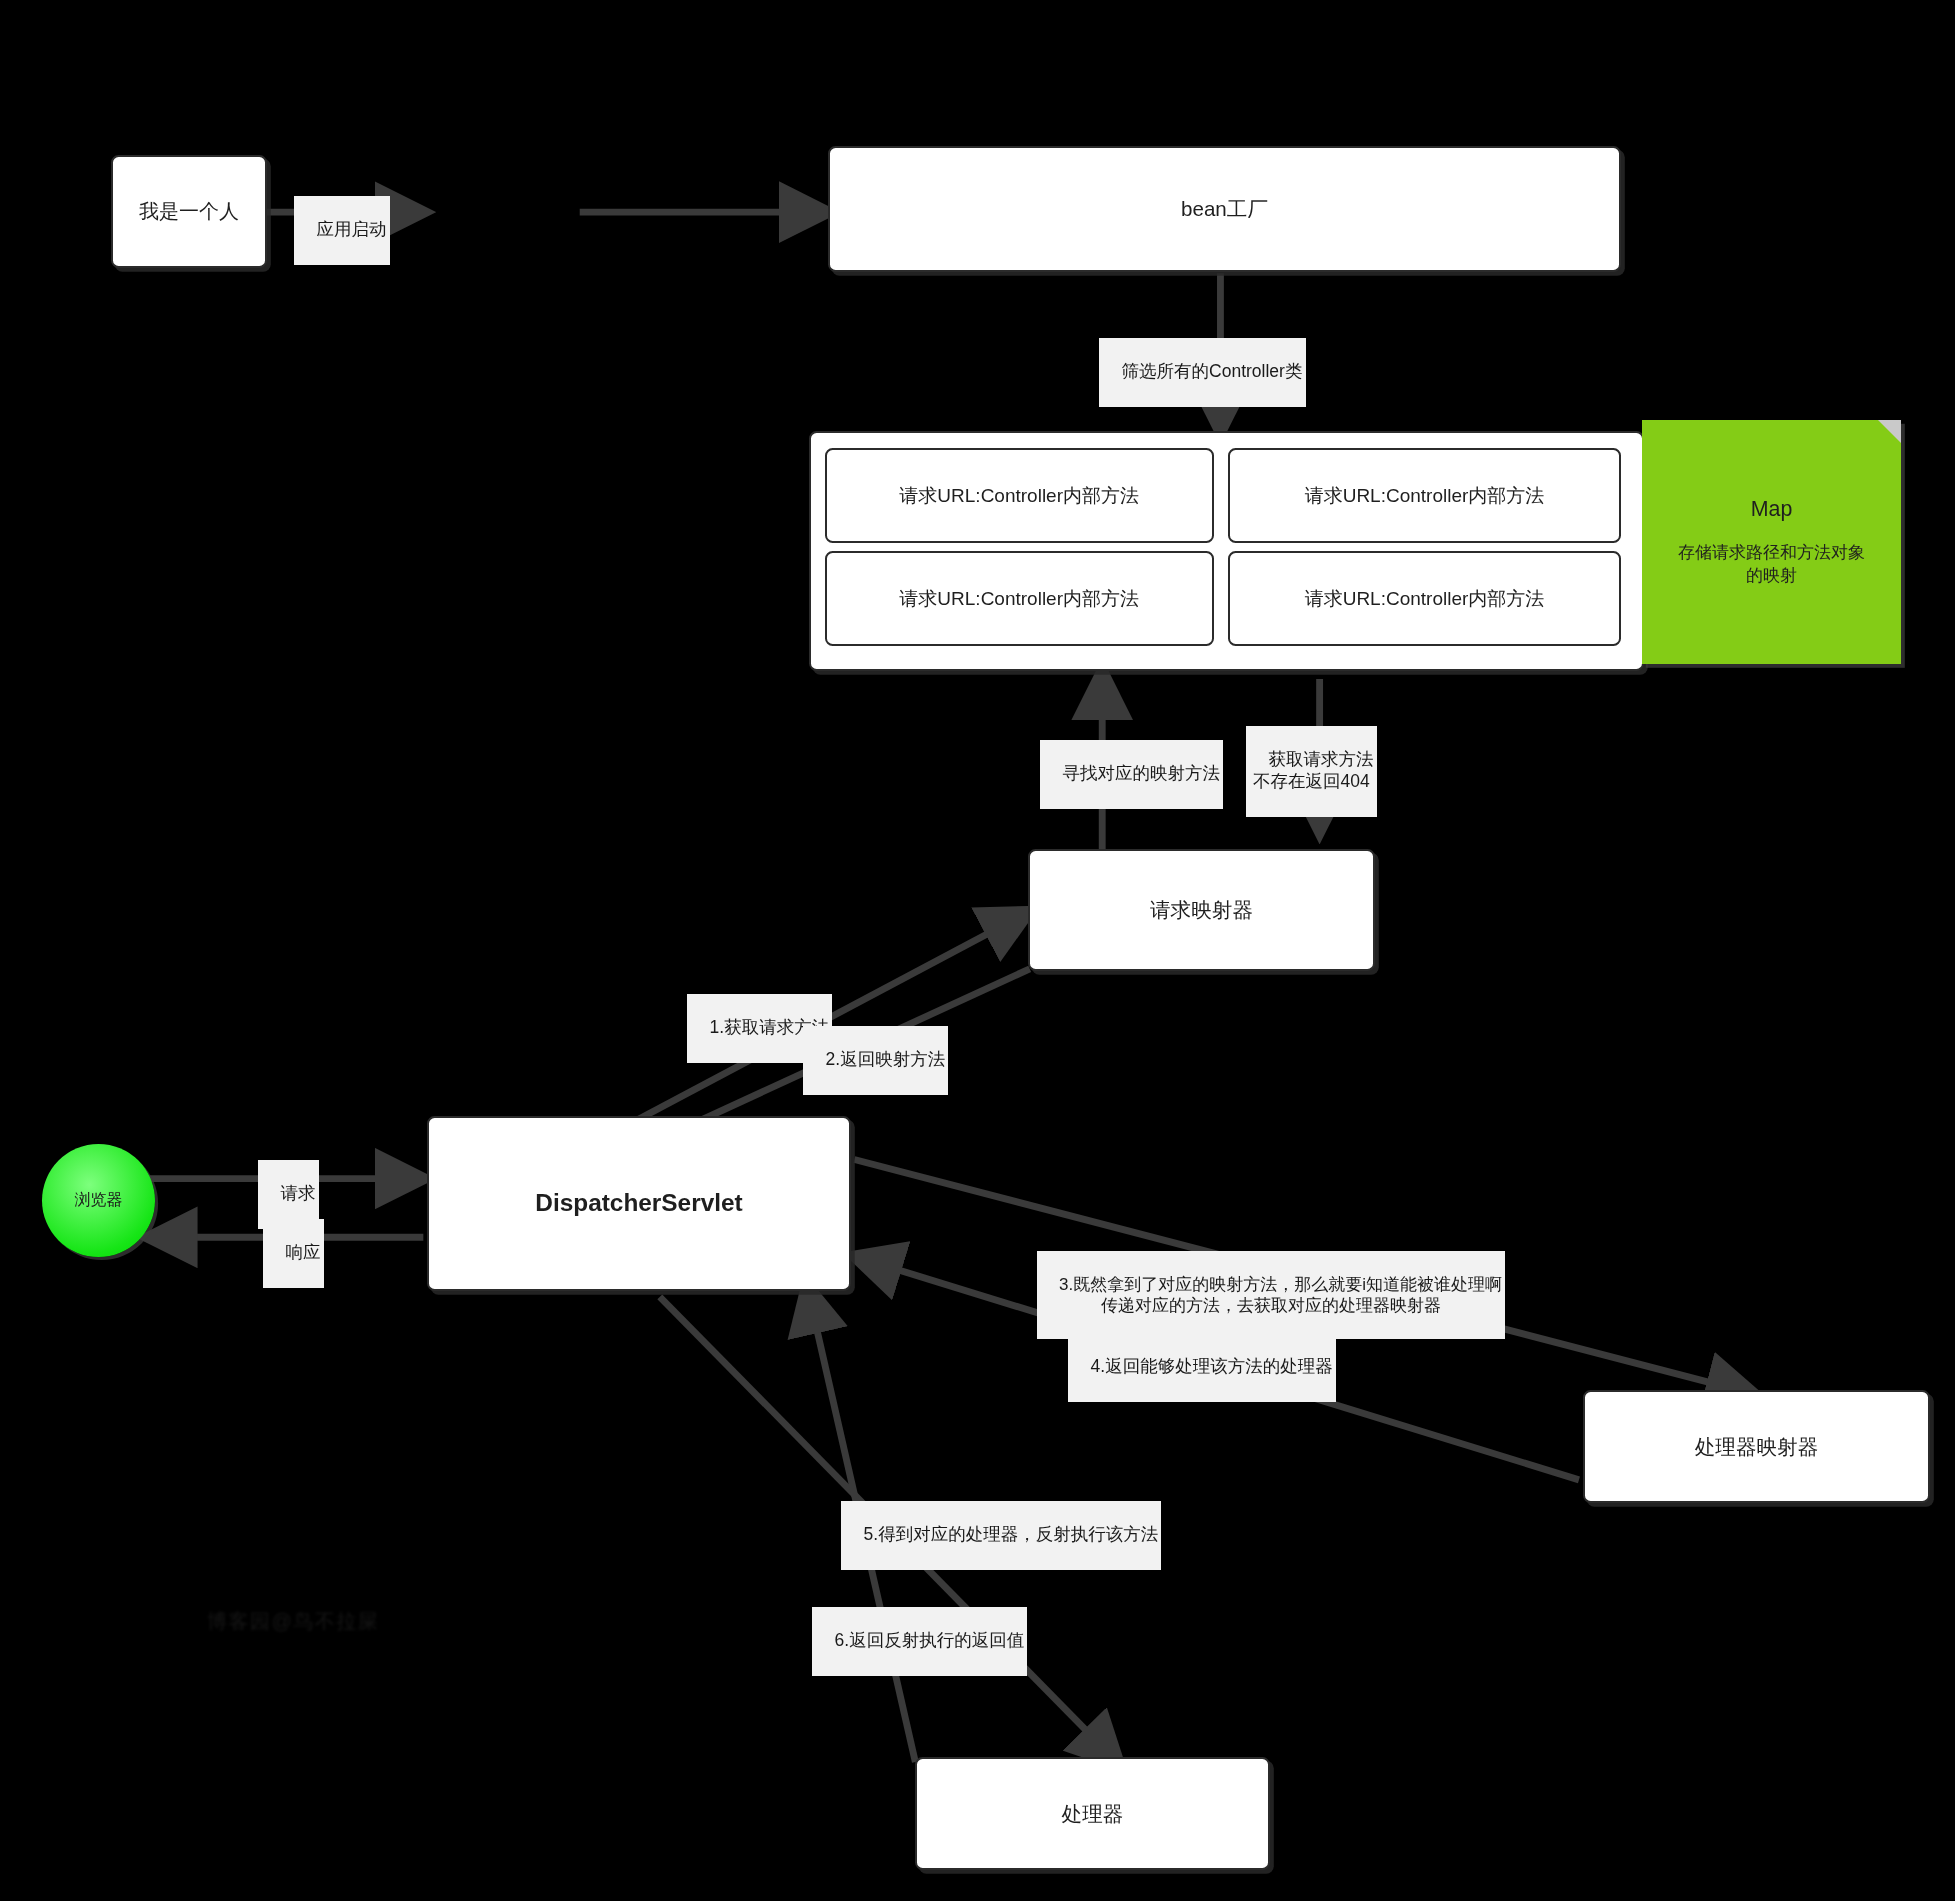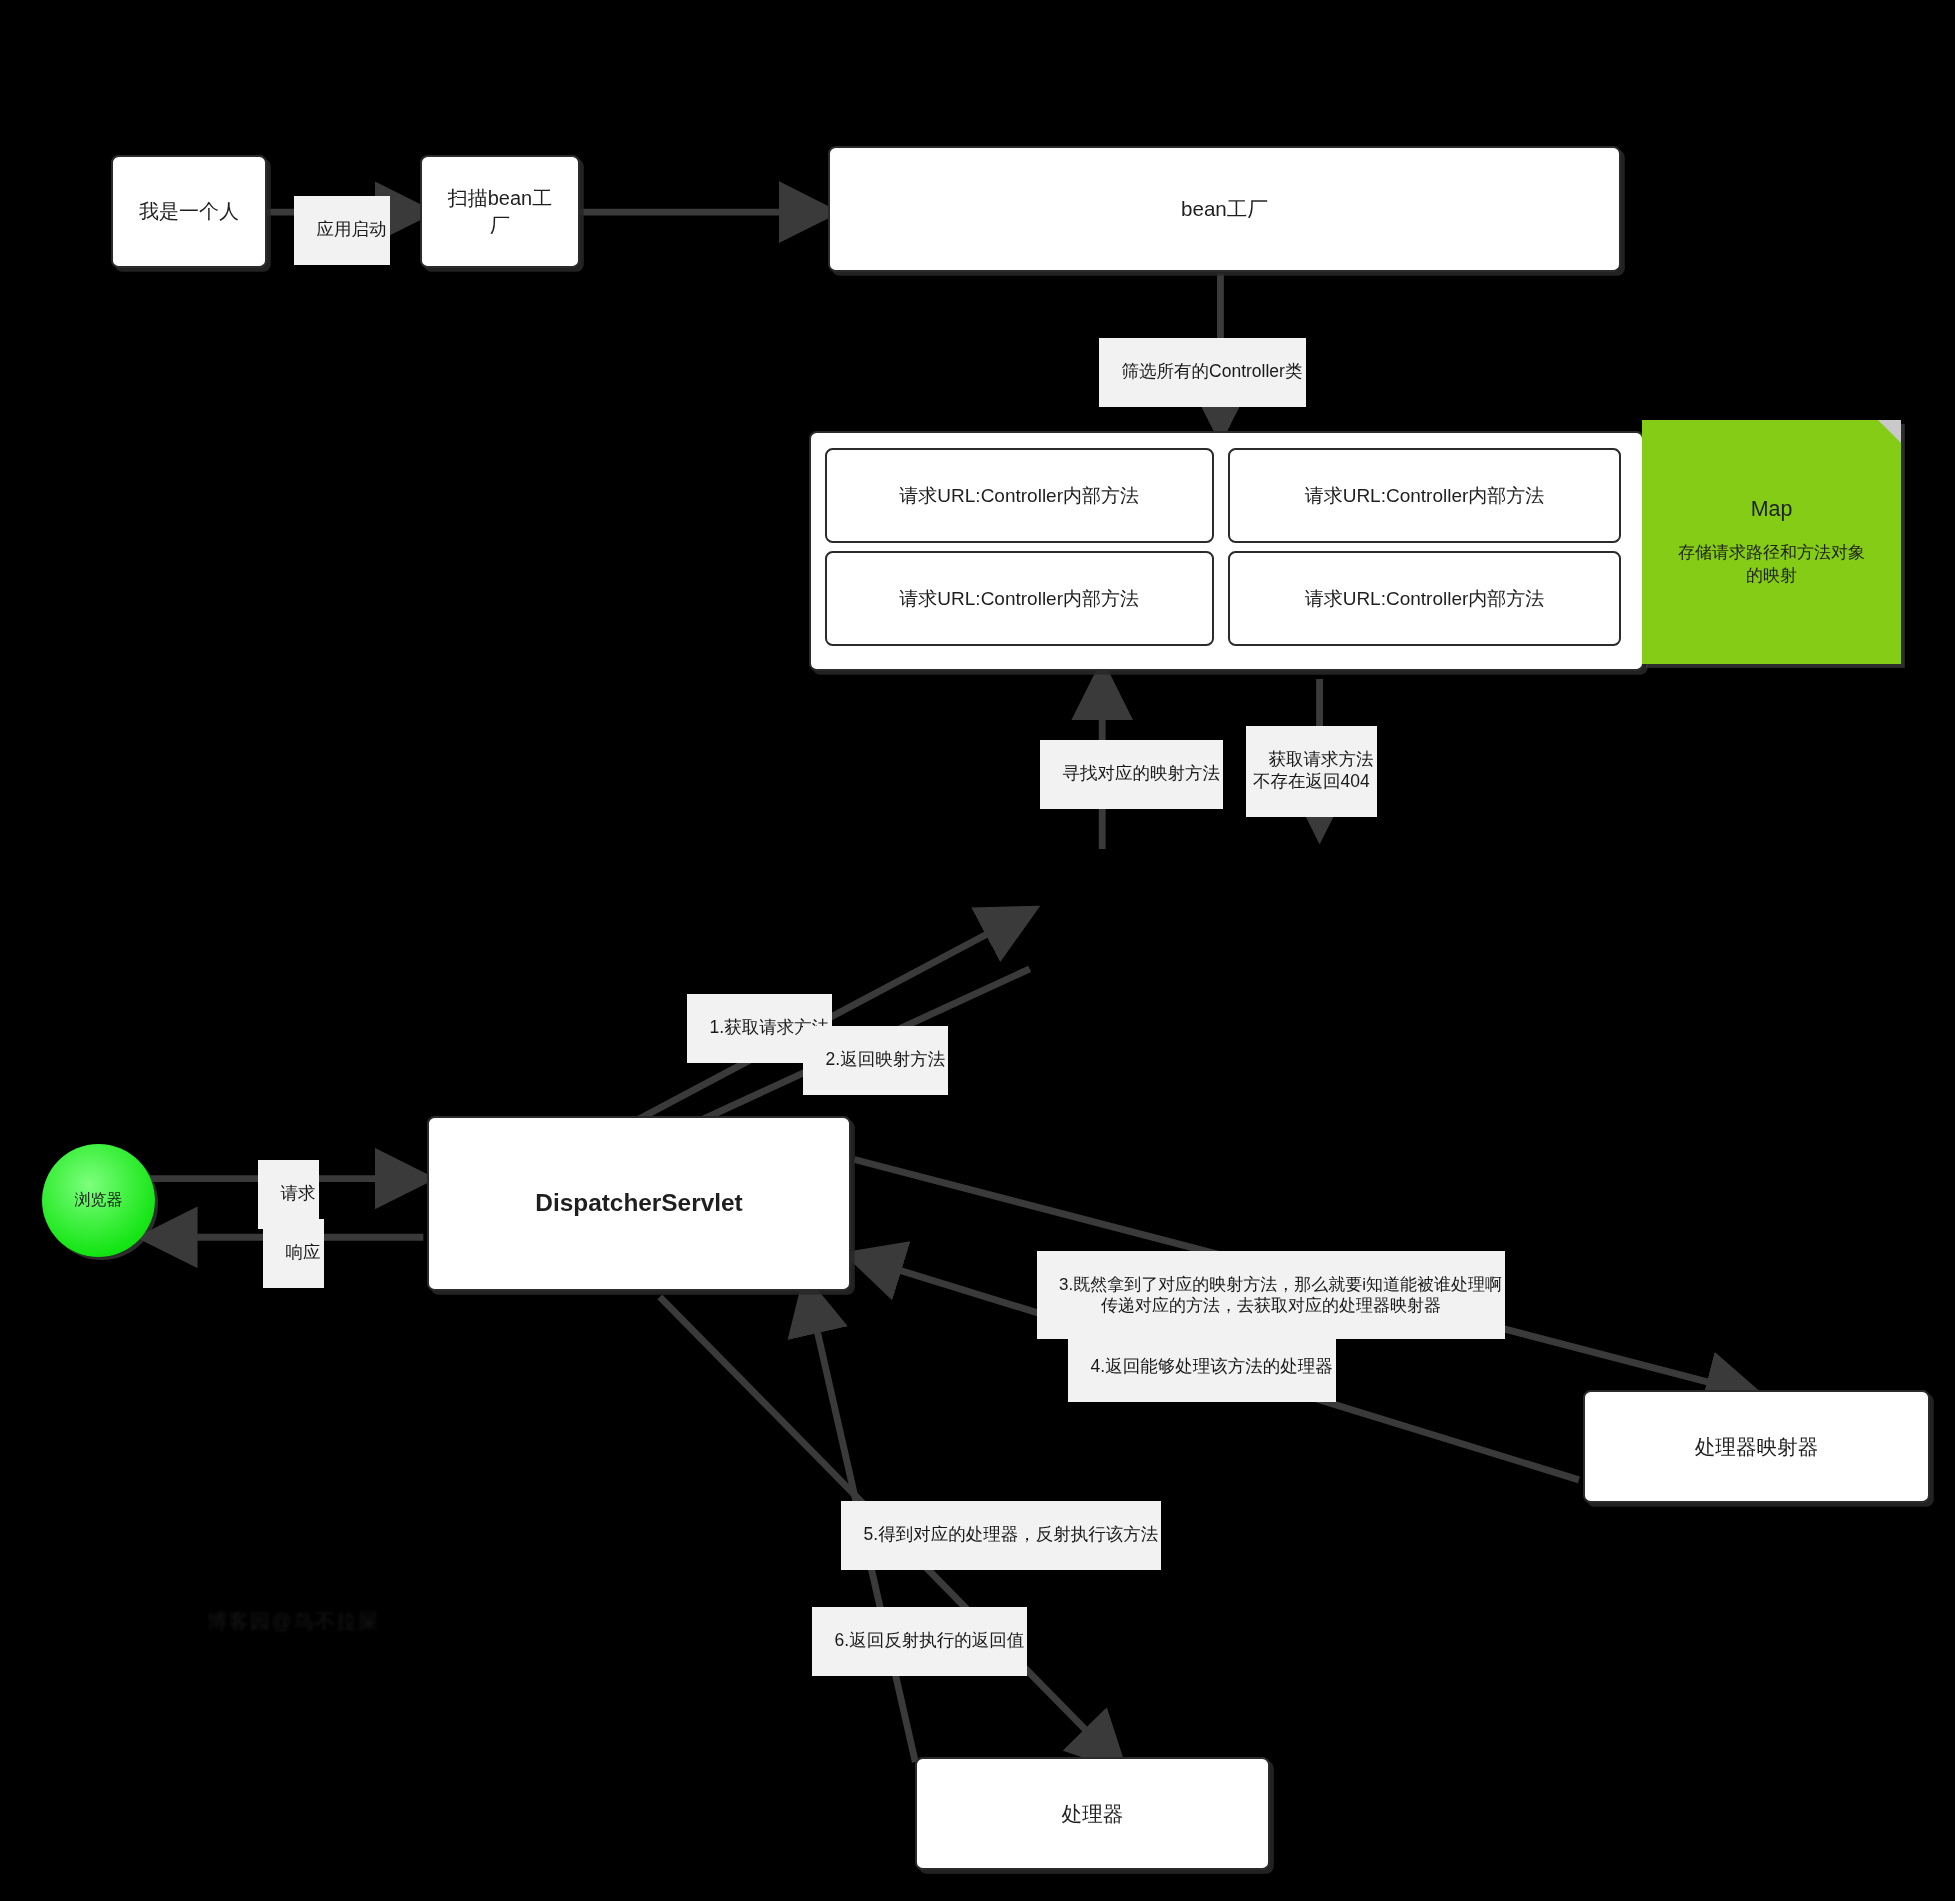--- a/index.html
+++ b/index.html
@@ -147,24 +147,20 @@
       <path d="M195,1545 L545,1545"></path>
 
       <path d="M555,1622 L205,1622"></path>
     </g>
   </svg>
 
   <div class="node" style="left:111px;top:155px;width:156px;height:113px;">
     <span>我是一个人</span>
   </div>
 
-  <div class="node" style="left:420px;top:155px;width:160px;height:113px;white-space:pre-line;">
-    <span>扫描bean工
-厂</span>
-  </div>
 
   <div class="node big" style="left:828px;top:146px;width:793px;height:126px;">
     <span>bean工厂</span>
   </div>
 
   <div class="group-box" style="left:809px;top:431px;width:835px;height:240px;">
     <div class="cell" style="left:13.7px;top:15.3px;width:389px;height:95px;">
       <span>请求URL:Controller内部方法</span>
     </div>
     <div class="cell" style="left:417px;top:15.3px;width:393px;height:95px;">
@@ -178,20 +174,23 @@
     </div>
   </div>
 
   <div class="note" style="left:1642px;top:420px;width:259px;height:244px;">
     <span class="fold"></span>
     <div class="note-title">Map</div>
     <div class="note-body" style="white-space:pre-line;">存储请求路径和方法对象
 的映射</div>
   </div>
 
+  <div class="node big" style="left:1028px;top:849px;width:347px;height:122px;">
+    <span>请求映射器</span>
+  </div>
 
   <div class="node bold" style="left:427px;top:1116px;width:424px;height:175px;">
     <span>DispatcherServlet</span>
   </div>
 
   <div class="node big" style="left:1583px;top:1390px;width:347px;height:113px;">
     <span>处理器映射器</span>
   </div>
 
   <div class="node big" style="left:915px;top:1757px;width:355px;height:113px;">

